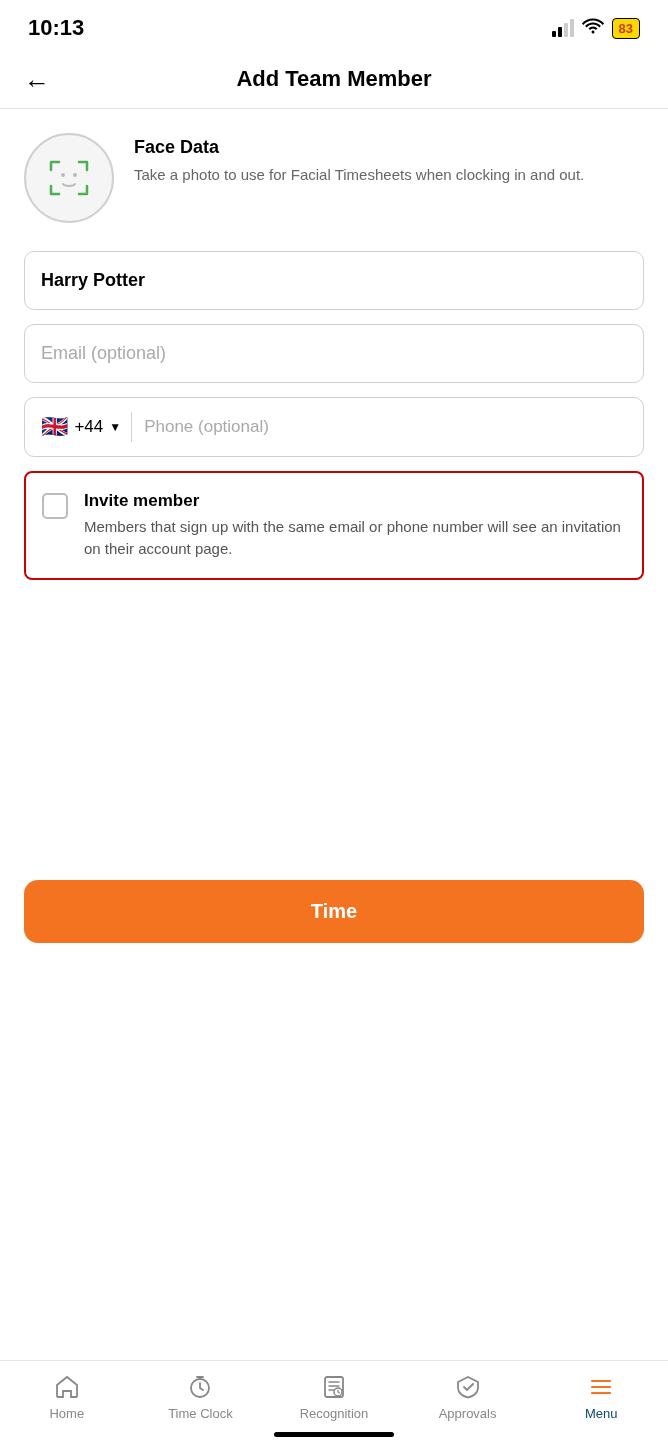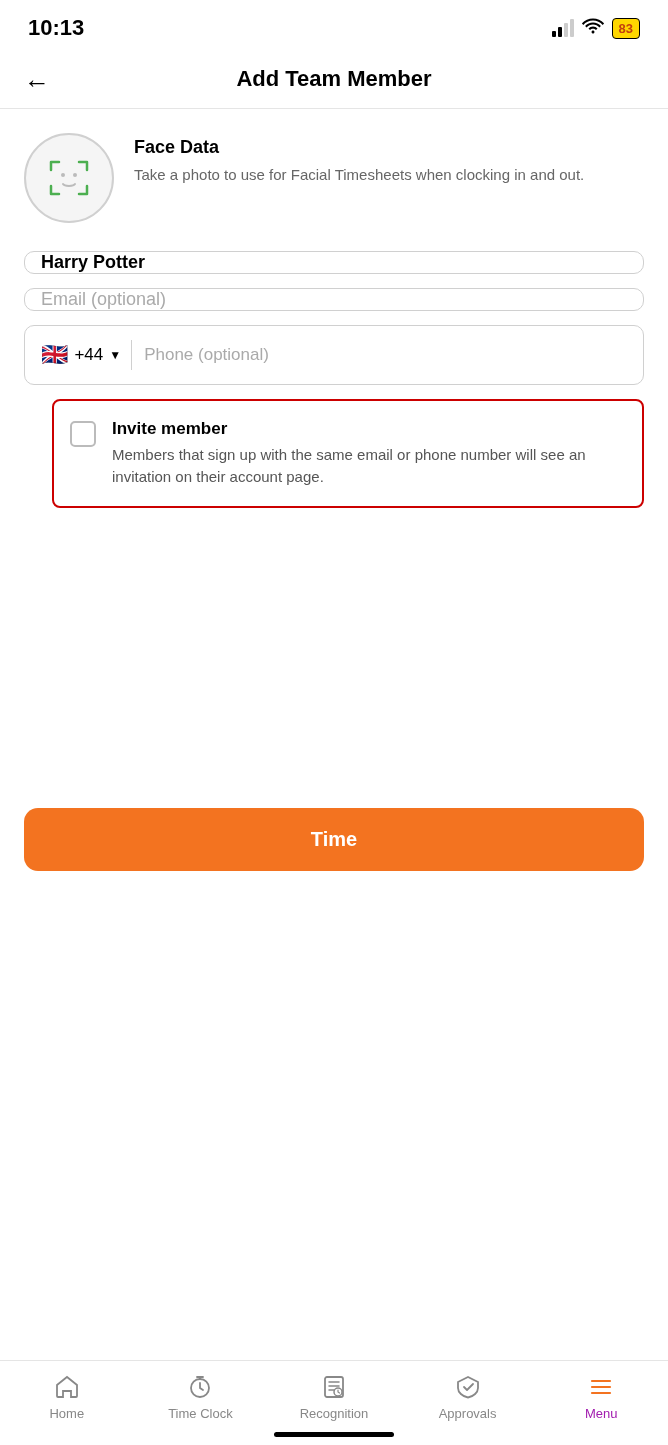--- a/index.html
+++ b/index.html
@@ -121,21 +121,21 @@
       font-size: 15px;
       color: #666;
       line-height: 1.4;
     }
 
     
     .input-field {
       width: 100%;
       border: 1.5px solid #d0d0d0;
       border-radius: 10px;
-      padding: 0 16px;
+      padding: 18px 16px;
       font-size: 18px;
       color: #000;
       margin-bottom: 14px;
       outline: none;
       background: #fff;
     }
     .input-field::placeholder {
       color: #aaa;
     }
     .input-field.filled {
@@ -192,21 +192,20 @@
 
     
     .invite-section {
       border: 2px solid #cc0000;
       border-radius: 8px;
       padding: 18px 16px;
       display: flex;
       align-items: flex-start;
       gap: 16px;
       margin-bottom: 20px;
-      margin-left: 28px;
     }
     .checkbox-container {
       width: 26px;
       height: 26px;
       border: 2px solid #bbb;
       border-radius: 5px;
       flex-shrink: 0;
       margin-top: 2px;
       cursor: pointer;
       background: #fff;
@@ -276,21 +275,21 @@
       height: 28px;
       display: flex;
       align-items: center;
       justify-content: center;
     }
     .nav-label {
       font-size: 13px;
       color: #888;
     }
     .nav-label.active {
-      color: #a21caf;
+      color: #0c4a6e;
     }
 
     
     .home-indicator {
       position: absolute;
       bottom: 8px;
       left: 50%;
       transform: translateX(-50%);
       width: 120px;
       height: 5px;

